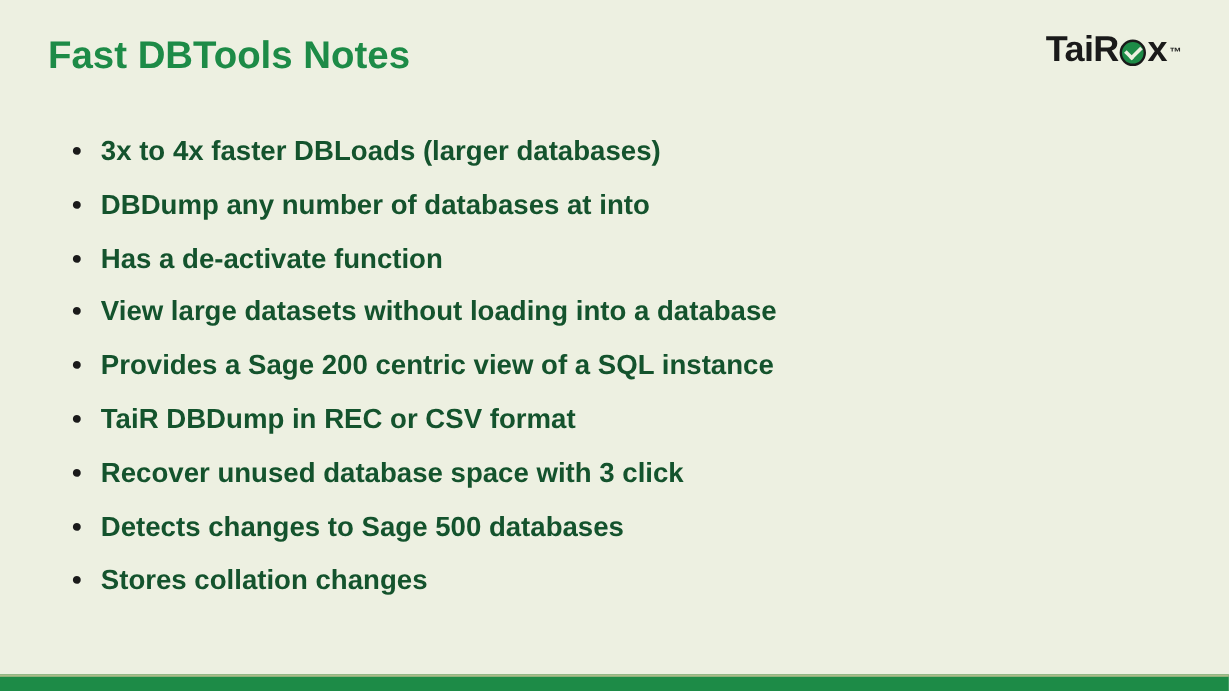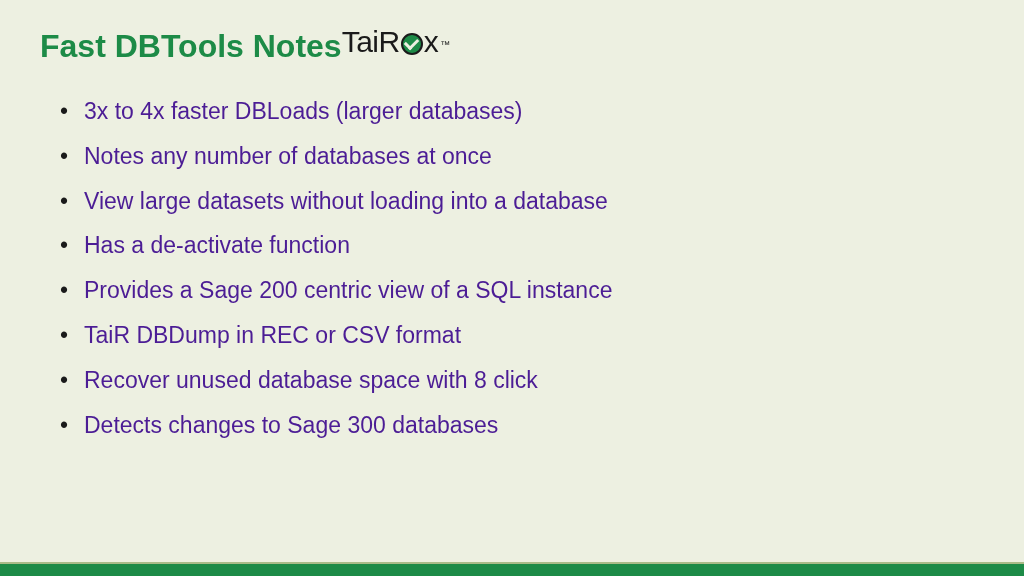--- a/index.html
+++ b/index.html
@@ -16,34 +16,34 @@
       overflow: hidden;
     }
     .slide {
       width: 100%;
       height: 100%;
       padding: 28px 40px 0 40px;
       position: relative;
     }
     .header {
       display: flex;
-      justify-content: flex-start;
+      justify-content: space-between;
       align-items: flex-start;
-      margin-bottom: 28px;
+      margin-bottom: 42px;
     }
     .title {
       color: #1d8b47;
       font-size: 32px;
       font-weight: bold;
     }
     .logo {
       display: flex;
       align-items: center;
       font-size: 30px;
-      font-weight: normal;
+      font-weight: bold;
       color: #1a1a1a;
       letter-spacing: -0.5px;
       margin-top: -3px;
     }
     .logo-tai {
       color: #1a1a1a;
     }
     .logo-icon {
       display: inline-flex;
       align-items: center;
@@ -78,25 +78,26 @@
       top: 2px;
     }
     .content {
       padding-left: 20px;
     }
     .bullet-list {
       list-style: none;
     }
     .bullet-item {
       font-size: 23px;
-      color: #4c1d95;
+      color: #14532d;
       line-height: 1.6;
       margin-bottom: 8px;
       position: relative;
       padding-left: 24px;
+      font-weight: bold;
     }
     .bullet-item::before {
       content: "•";
       position: absolute;
       left: 0;
       top: 0;
       font-size: 23px;
       color: #1a1a1a;
     }
     .footer-bar {
@@ -118,23 +119,24 @@
     <div class="logo">
       <span class="logo-tai">TaiR</span>
       <span class="logo-icon"></span>
       <span class="logo-x">x</span>
       <span class="logo-tm">™</span>
     </div>
   </div>
   <div class="content">
     <ul class="bullet-list">
       <li class="bullet-item">3x to 4x faster DBLoads (larger databases)</li>
-      <li class="bullet-item">Notes any number of databases at once</li>
+      <li class="bullet-item">DBDump any number of databases at into</li>
+      <li class="bullet-item">Has a de-activate function</li>
       <li class="bullet-item">View large datasets without loading into a database</li>
-      <li class="bullet-item">Has a de-activate function</li>
       <li class="bullet-item">Provides a Sage 200 centric view of a SQL instance</li>
       <li class="bullet-item">TaiR DBDump in REC or CSV format</li>
-      <li class="bullet-item">Recover unused database space with 8 click</li>
-      <li class="bullet-item">Detects changes to Sage 300 databases</li>
+      <li class="bullet-item">Recover unused database space with 3 click</li>
+      <li class="bullet-item">Detects changes to Sage 500 databases</li>
+      <li class="bullet-item">Stores collation changes</li>
     </ul>
   </div>
   <div class="footer-bar"></div>
 </div>
 
 </body></html>

